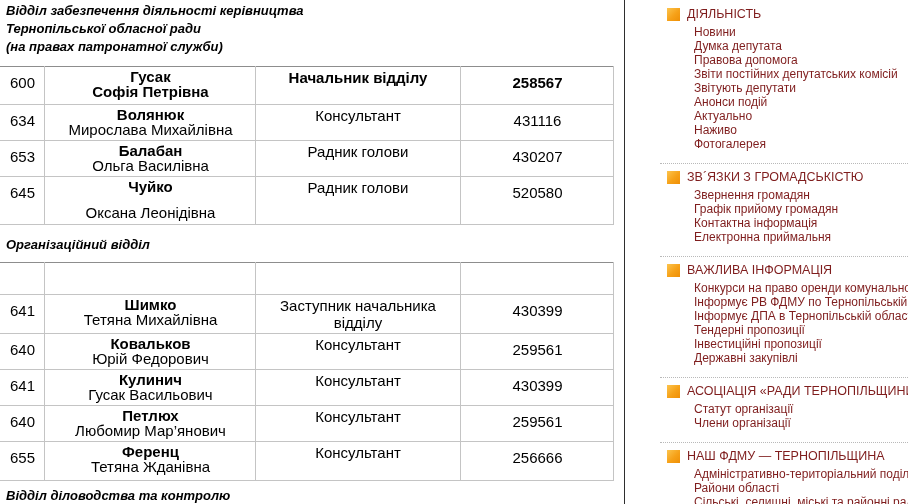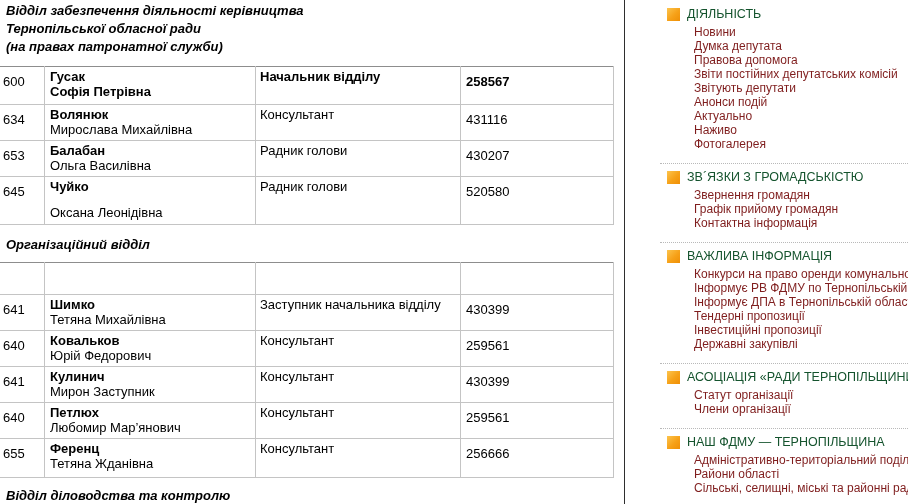--- a/index.html
+++ b/index.html
@@ -9,21 +9,21 @@
 
   
   .content { position: absolute; left: 0; top: 0; width: 614px; height: 504px; }
   .dept-heading { position: absolute; left: 6px; font-weight: bold; font-style: italic;
                   font-size: 13px; line-height: 18px; white-space: nowrap; }
   #heading1 { top: 2px; }
   #heading2 { top: 236px; }
   #heading3 { top: 487px; }
 
   table.tbl { border-collapse: collapse; table-layout: fixed; width: 614px;
-              position: absolute; left: -1px; font-size: 13px; }
+              position: absolute; left: -1px; font-size: 15px; text-align: center; }
   #tbl-0 { top: 66px; }
   #tbl-1 { top: 262px; }
   .tbl td { border: 1px solid #c4c4c4; border-top-color: #8d8d8d; border-left-color: #8d8d8d;
             vertical-align: top; overflow: hidden; background: #fff; }
   .col-num { width: 45px; } .col-name { width: 211px; } .col-pos { width: 205px; } .col-phone { width: 153px; }
   .c-num   { padding: 7px 2px 2px 3px; }
   .c-name  { padding: 2px 4px 2px 5px; }
   .c-pos   { padding: 2px 4px 2px 4px; }
   .c-phone { padding: 7px 4px 2px 5px; }
   .surname { font-weight: bold; line-height: 15px; }
@@ -46,21 +46,21 @@
   
   .divider { position: absolute; left: 624px; top: 0; width: 1px; height: 504px; background: #2e2e2e; }
 
   
   .sidebar { position: absolute; left: 660px; top: 1px; width: 248px; }
   .sb-section { padding: 6px 0 0 7px; margin-top: 0; }
   .sb-section + .sb-section { margin-top: 12px; border-top: 1px dotted #b9b9b9; }
   .sb-head { display: flex; align-items: flex-start; gap: 7px; cursor: pointer; }
   .sb-bullet { width: 13px; height: 13px; flex: 0 0 13px; margin-top: 1px;
                background: linear-gradient(135deg, #fcc44d 0%, var(--bullet) 55%, #ef8f06 100%); }
-  .sb-title { font-size: 12.5px; line-height: 15px; color: #14532d; white-space: nowrap; }
+  .sb-title { font-size: 12.5px; line-height: 15px; color: #7f1d1d; white-space: nowrap; }
   .sb-items { list-style: none; margin: 3px 0 0 0; padding-left: 27px; }
   .sb-items li { font-size: 12px; line-height: 14px; color: #7f1d1d; white-space: nowrap; cursor: pointer; }
 </style>
 </head>
 <body>
 
 <div class="page">
 
   <div class="content">
 
@@ -151,21 +151,21 @@
       <div class="surname">Ковальков</div>
       <div class="given">Юрій Федорович</div>
     </td>
     <td class="c-pos">Консультант</td>
     <td class="c-phone">259561</td>
   </tr>
           <tr>
     <td class="c-num">641</td>
     <td class="c-name">
       <div class="surname">Кулинич</div>
-      <div class="given">Мирон Заступник</div>
+      <div class="given">Гусак Васильович</div>
     </td>
     <td class="c-pos">Консультант</td>
     <td class="c-phone">430399</td>
   </tr>
           <tr>
     <td class="c-num">640</td>
     <td class="c-name">
       <div class="surname">Петлюх</div>
       <div class="given">Любомир Мар’янович</div>
     </td>
@@ -209,20 +209,21 @@
   </div>
       <div class="sb-section">
     <div class="sb-head">
       <span class="sb-bullet"></span>
       <span class="sb-title">ЗВ´ЯЗКИ З ГРОМАДСЬКІСТЮ</span>
     </div>
     <ul class="sb-items">
           <li>Звернення громадян</li>
           <li>Графік прийому громадян</li>
           <li>Контактна інформація</li>
+          <li>Електронна приймальня</li>
         </ul>
   </div>
       <div class="sb-section">
     <div class="sb-head">
       <span class="sb-bullet"></span>
       <span class="sb-title">ВАЖЛИВА ІНФОРМАЦІЯ</span>
     </div>
     <ul class="sb-items">
           <li>Конкурси на право оренди комунального майна</li>
           <li>Інформує РВ ФДМУ по Тернопільській області</li>

